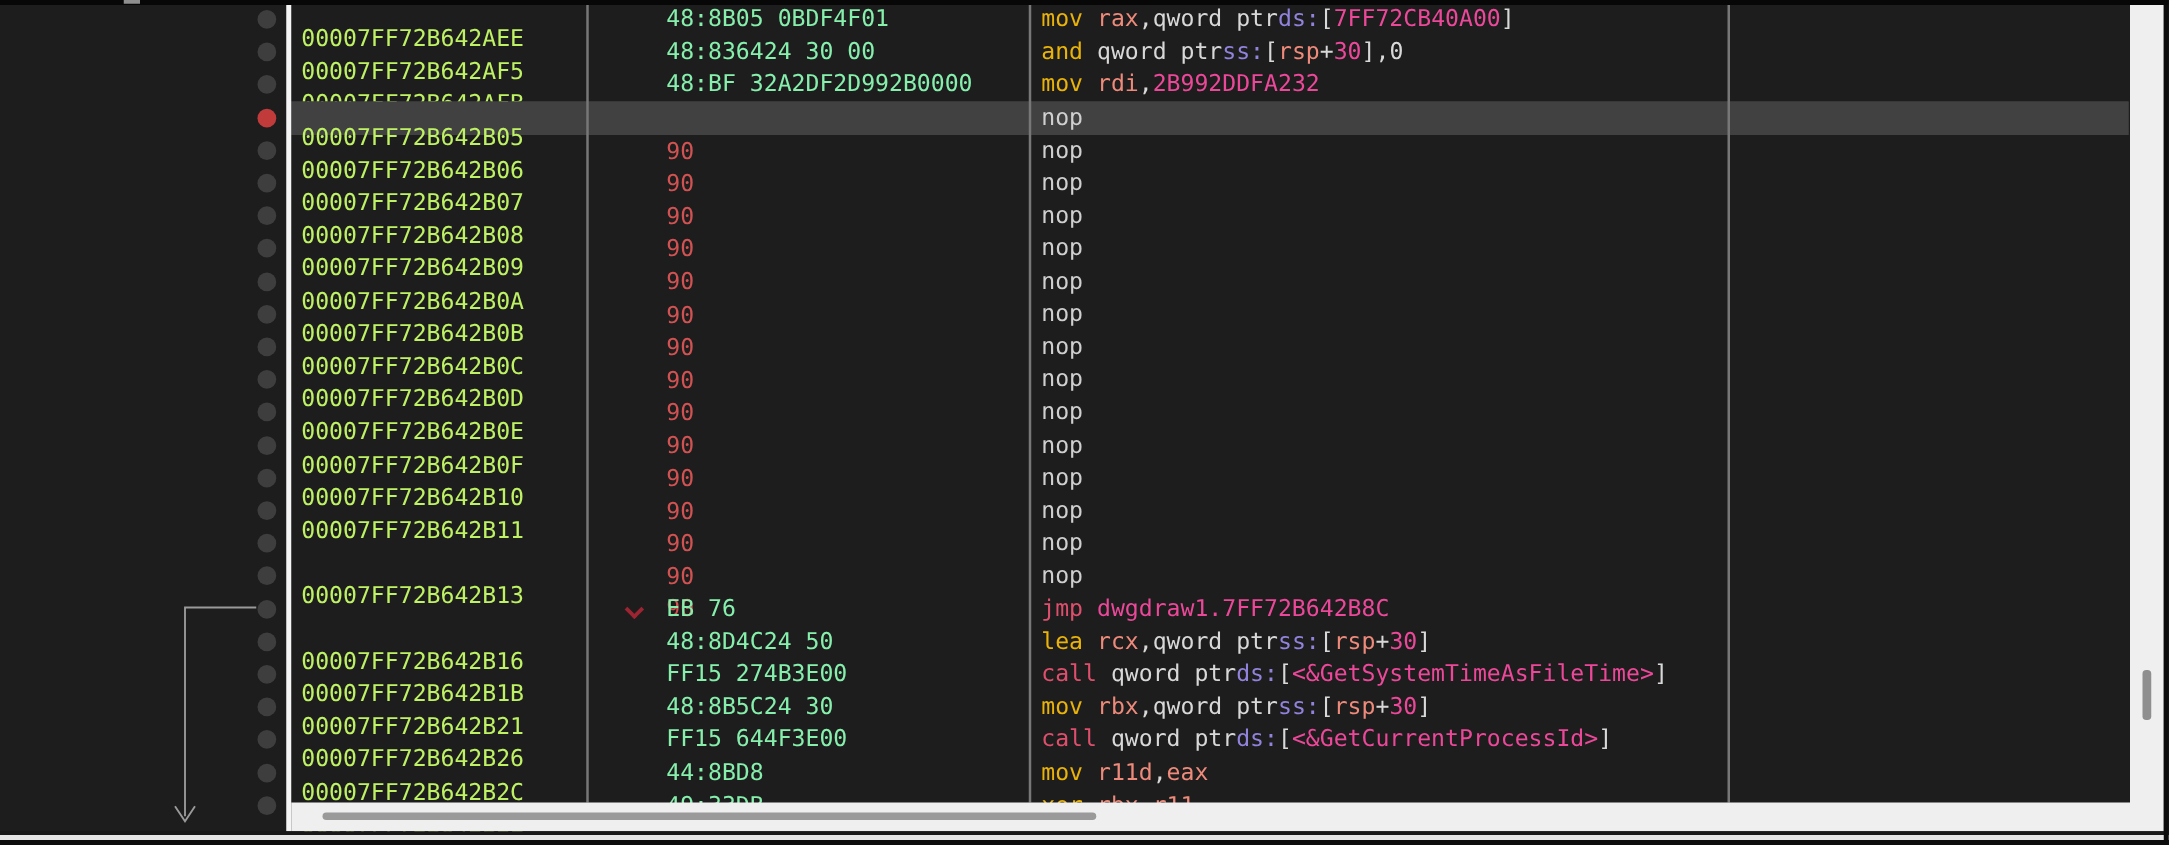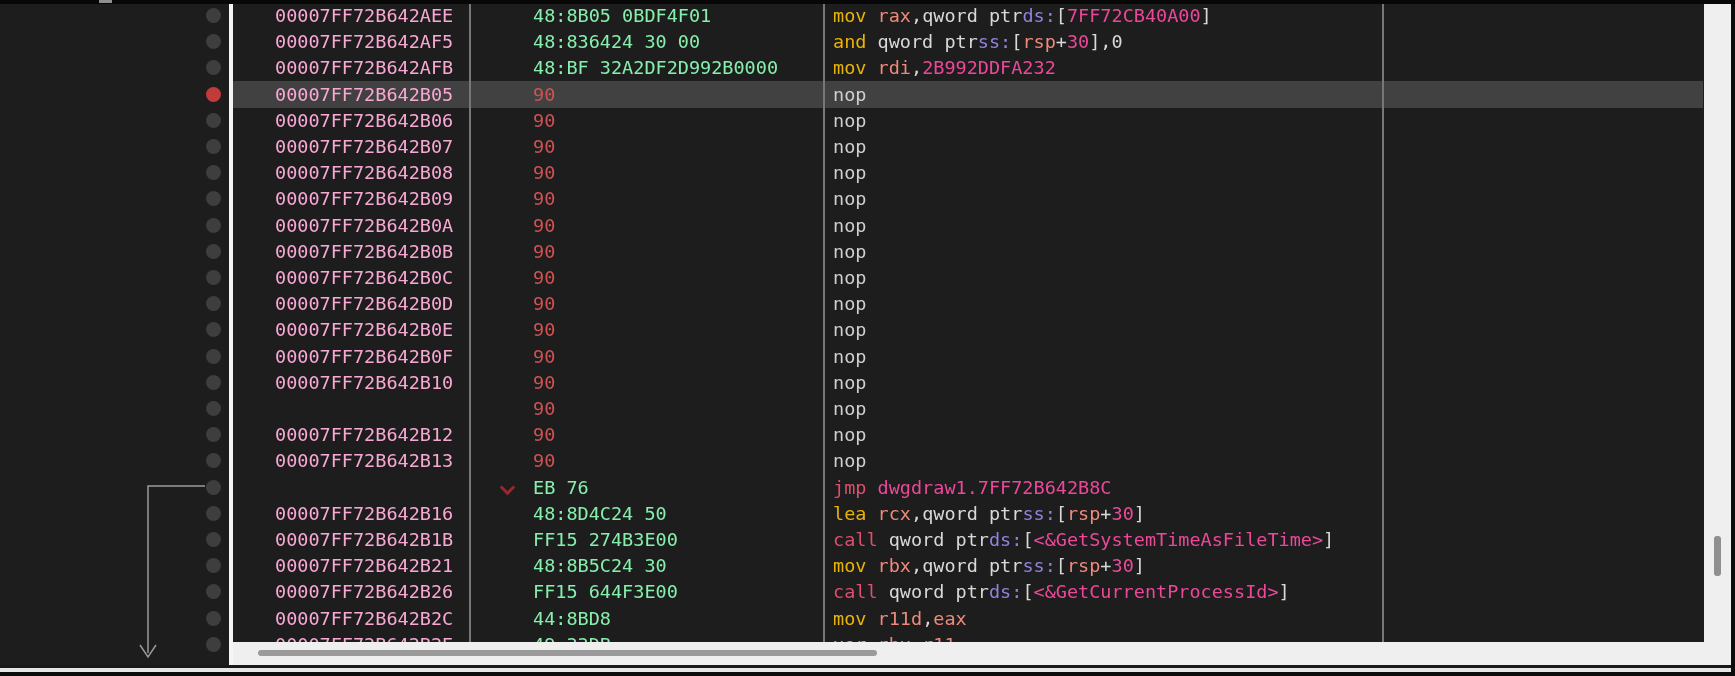--- a/index.html
+++ b/index.html
@@ -16,23 +16,23 @@
   
   .pane-edge{position:absolute;left:229px;top:4px;width:4px;height:661px;background:#f5f5f5;z-index:20;}
   .sep{position:absolute;top:4px;width:2px;height:638px;background:#777;z-index:5;}
   .sep1{left:469px;} .sep2{left:823px;} .sep3{left:1382px;}
   
   #rows{position:absolute;left:0;top:0;width:1735px;height:676px;}
   .row{position:absolute;left:0;width:1704px;height:27px;}
   .hl{position:absolute;left:233px;top:0;width:1470px;height:27px;background:#414142;}
   .dot{position:absolute;left:206px;top:6px;width:15px;height:15px;border-radius:50%;background:#3e3e3f;}
   .dot.red{background:#c23b3b;}
-  .addr{position:absolute;left:241px;top:0;line-height:27px;color:#f9a8d4;white-space:pre;margin-left:34px;}
+  .addr{position:absolute;left:241px;top:16px;line-height:27px;color:#bef264;white-space:pre;}
   .bytes{position:absolute;left:533px;top:0;line-height:27px;color:#86efac;white-space:pre;}
-  .bytes.nopb{color:#d15252;}
+  .bytes.nopb{color:#d15252;margin-top:27px;}
   .dis{position:absolute;left:833px;top:0;line-height:27px;white-space:pre;}
   .chev{position:absolute;left:502px;top:8px;width:8px;height:8px;
     border-right:3px solid #9c2531;border-bottom:3px solid #9c2531;transform:rotate(45deg);}
   
   .t-m{color:#eab308;} .t-b{color:#dd4f6c;} .t-r{color:#ee8a7a;}
   .t-v{color:#ec4899;} .t-s{color:#9183dc;} .t-p{color:#d8d8d8;} .t-n{color:#cfcfcf;}
   
   .arrow-svg{position:absolute;left:0;top:0;z-index:4;}
   
   .hscroll{position:absolute;left:233px;top:642px;width:1471px;height:23px;background:#f0efef;z-index:25;}
@@ -132,26 +132,26 @@
         <span class="dis"><span class="t-n">nop</span></span>
       </div>
       <div class="row" style="top: 368.8px;">
         <span class="dot"></span>
         <span class="addr">00007FF72B642B10</span>
         <span class="bytes nopb">90</span>
         <span class="dis"><span class="t-n">nop</span></span>
       </div>
       <div class="row" style="top: 395px;">
         <span class="dot"></span>
+        <span class="addr">00007FF72B642B11</span>
         <span class="bytes nopb">90</span>
         <span class="dis"><span class="t-n">nop</span></span>
       </div>
       <div class="row" style="top: 421.2px;">
         <span class="dot"></span>
-        <span class="addr">00007FF72B642B12</span>
         <span class="bytes nopb">90</span>
         <span class="dis"><span class="t-n">nop</span></span>
       </div>
       <div class="row" style="top: 447.4px;">
         <span class="dot"></span>
         <span class="addr">00007FF72B642B13</span>
         <span class="bytes nopb">90</span>
         <span class="dis"><span class="t-n">nop</span></span>
       </div>
       <div class="row" style="top: 473.6px;">

